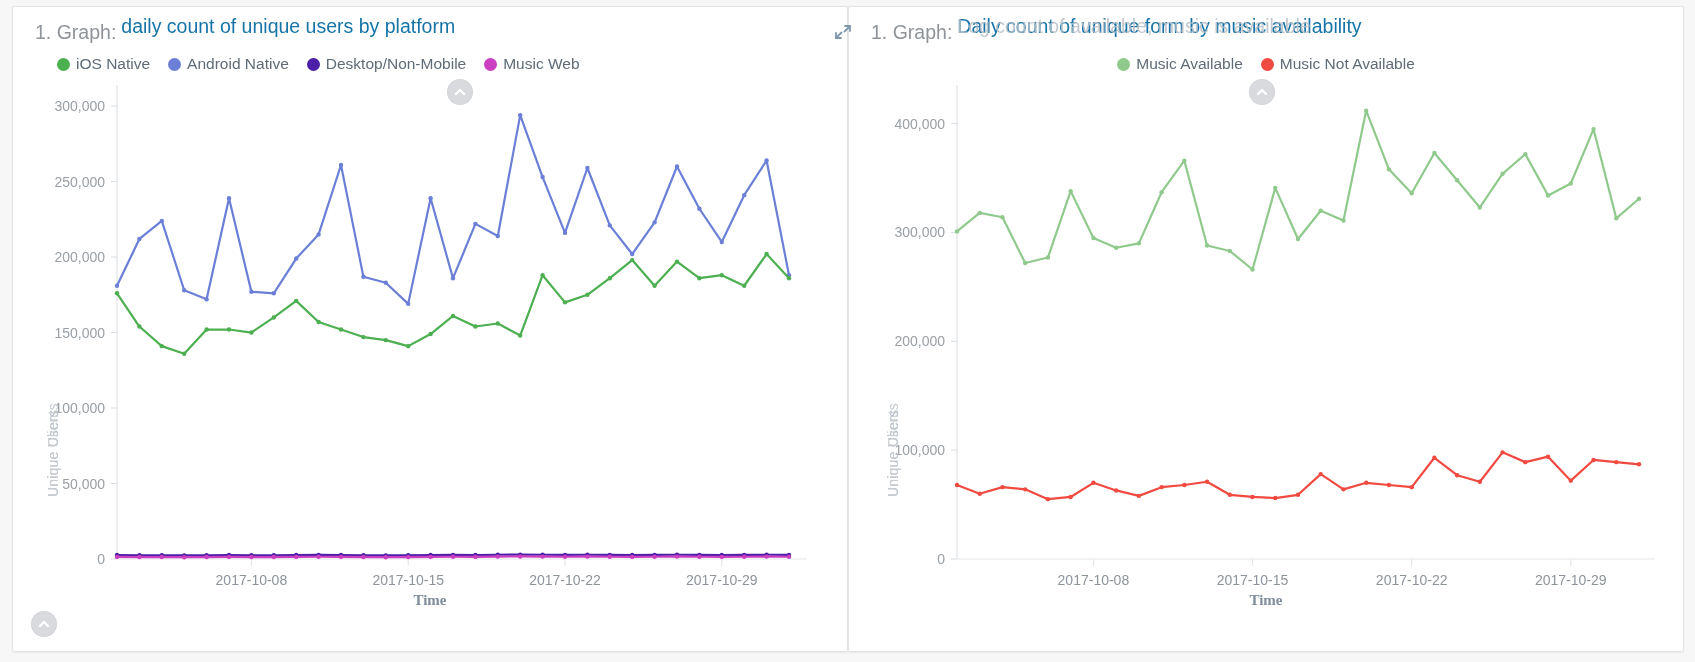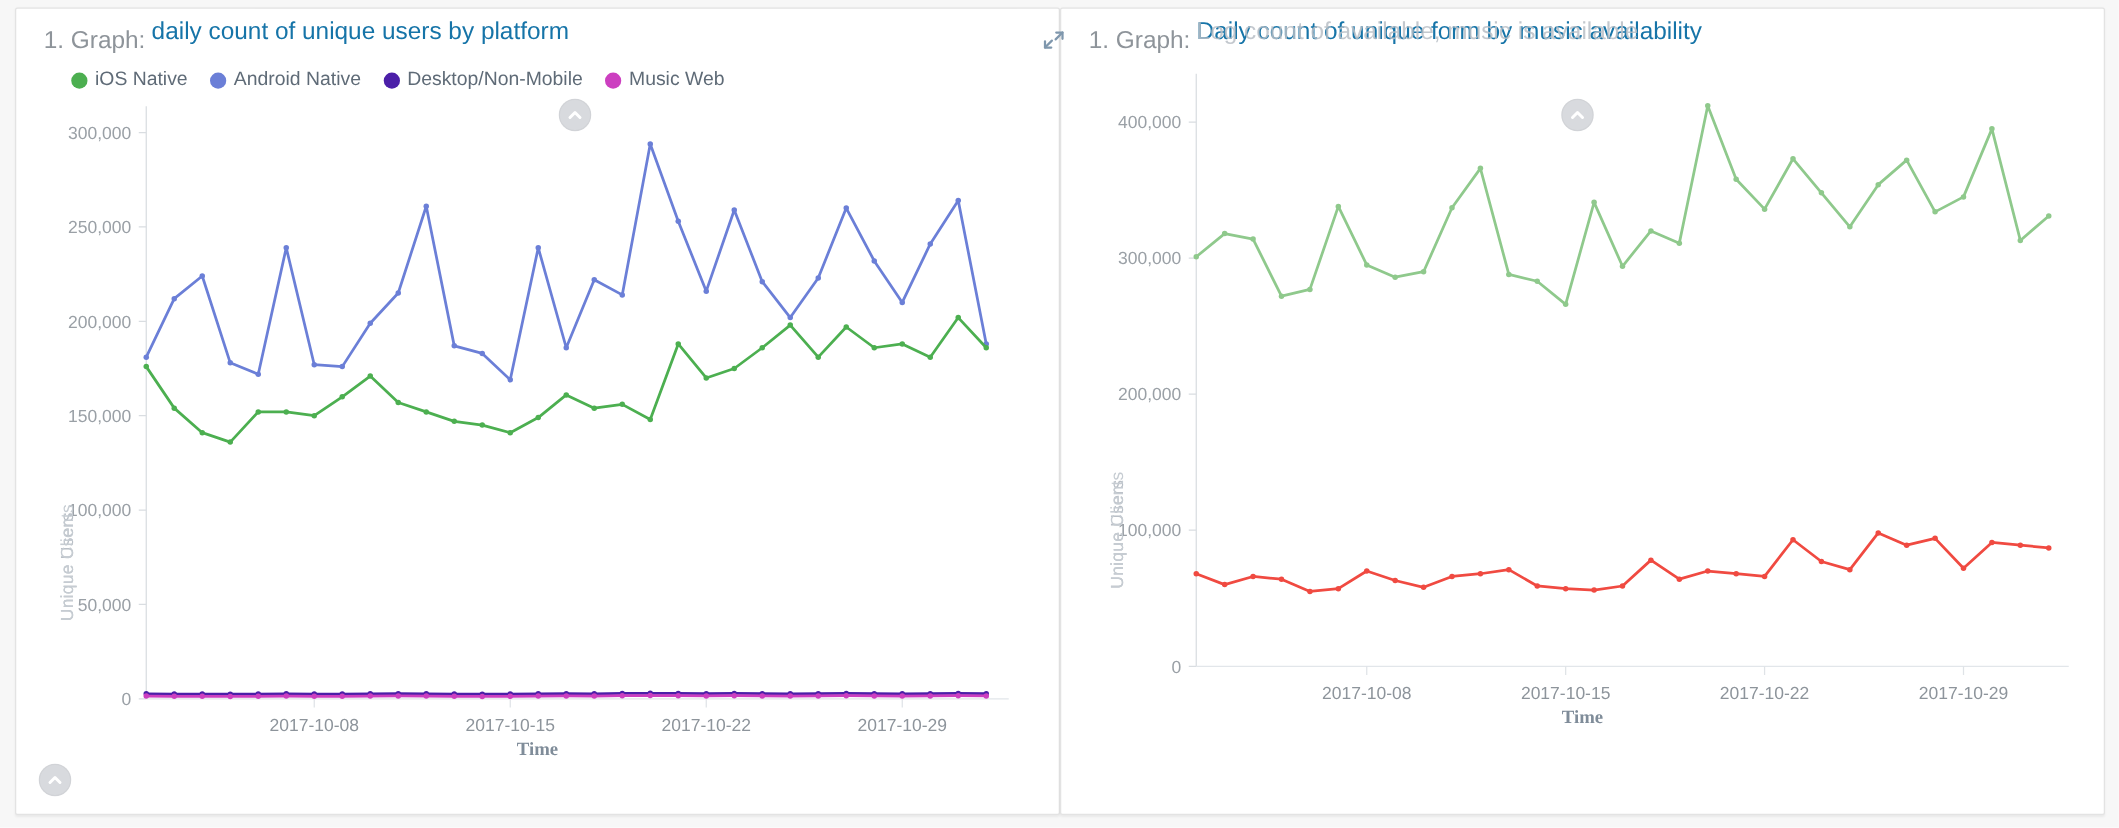--- a/index.html
+++ b/index.html
@@ -358,20 +358,30 @@
         </div>
         <div class="title-wrap">
           <span class="title-prefix">1. Graph:</span>
           <span class="title-stack">
             <span class="t1">Daily count of unique form by music availability</span>
             <span class="t2">Log count of available, music is available</span>
           </span>
         </div>
       </div>
 
+      <div class="legend right-legend">
+        <div class="legend-item">
+          <span class="legend-dot" style="background:#8fc98c"></span>
+          <span>Music Available</span>
+        </div>
+        <div class="legend-item">
+          <span class="legend-dot" style="background:#f04a41"></span>
+          <span>Music Not Available</span>
+        </div>
+      </div>
 
       <div class="chev-btn chev-top-right">
         <svg width="14" height="14" viewBox="0 0 14 14">
           <path d="M3 9 L7 5 L11 9" stroke="#ffffff" stroke-width="2.4" fill="none" stroke-linecap="round" stroke-linejoin="round"></path>
         </svg>
       </div>
 
       <div class="chart-area">
         <div class="ylab-box" style="left:22px;top:280px;">
           <div class="axis-label-y" style="left:14px;top:140px;">Unique Users</div>

